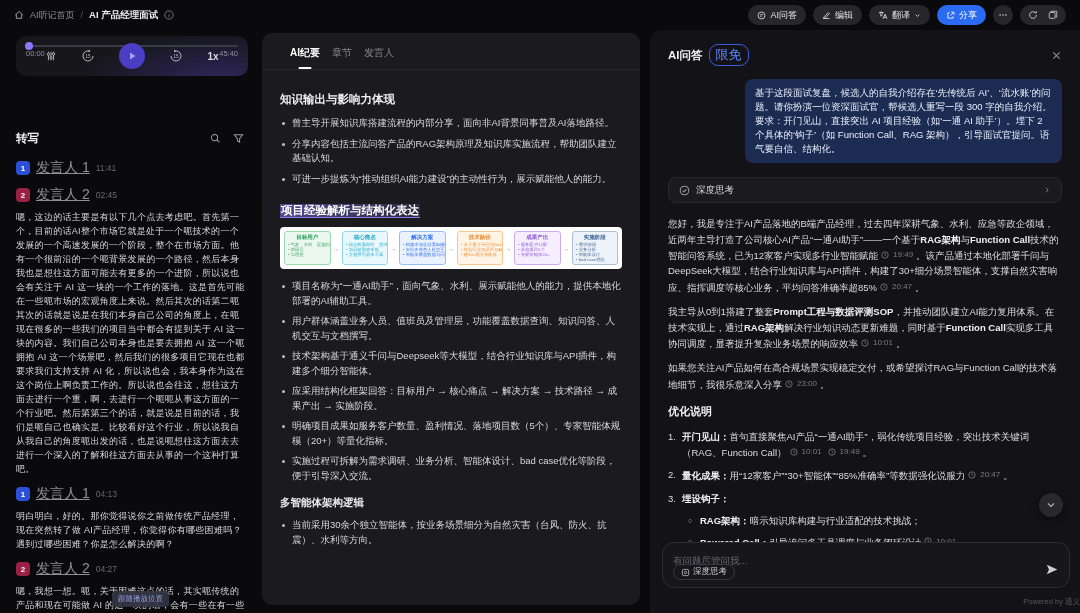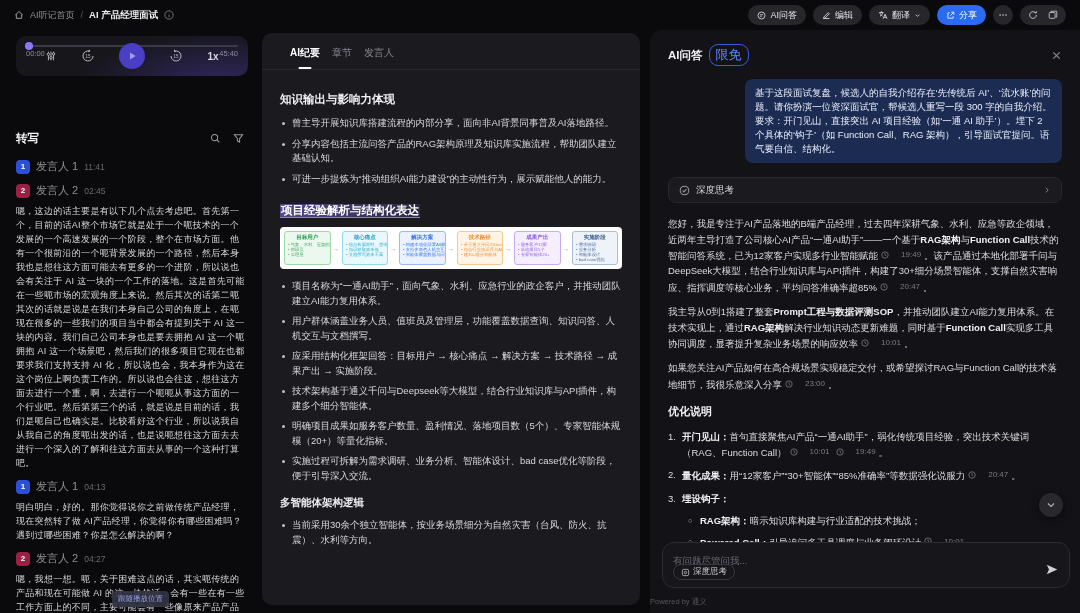--- a/index.html
+++ b/index.html
@@ -37,21 +37,21 @@
   .speed { font-size:10px; font-weight:700; color:#d8d8de; }
 
   .t-head { position:absolute; left:16px; right:12px; top:101px; display:flex; align-items:center; gap:12px; }
   .t-title { flex:1; font-size:11.5px; font-weight:700; color:#f1f1f4; }
   .t-head .ic { color:#9b9ba3; cursor:pointer; }
   .t-list { position:absolute; left:16px; right:10px; top:120px; bottom:0; overflow:hidden; }
   .t-entry { margin-bottom:4px; }
   .t-hd { display:flex; align-items:center; gap:6px; margin:9px 0 6px; }
   .badge { min-width:14px; height:14px; border-radius:4px; color:#fff; font-size:8px; font-weight:700;
     display:flex; align-items:center; justify-content:center; padding:0 3px; }
-  .sp-name { font-size:11px; color:#8f8f97; }
+  .sp-name { font-size:14px; color:#8f8f97;text-decoration:underline; }
   .sp-time { font-size:8.5px; color:#68686f; }
   .t-text { font-size:9px; line-height:14px; color:#d8d8dc; letter-spacing:.3px; }
   .follow { position:absolute; left:112px; top:561px; z-index:3; background:rgba(50,52,66,.92);
     color:#97a3e6; font-size:7.5px; padding:3px 6px; border-radius:4px; cursor:pointer; }
 
   
   .mid { position:absolute; left:262px; top:33px; width:378px; height:572px;
     background:#1b1b1f; border-radius:10px; overflow:hidden; }
   .tabs { display:flex; gap:12px; padding:13px 28px 0; }
   .tab { font-size:10px; color:#85858d; padding-bottom:9px; position:relative; cursor:pointer; }
@@ -97,36 +97,36 @@
     line-height:15.5px; color:#dededf; }
   .a-p { margin-bottom:9px; }
   .b { font-weight:700; color:#f0f0f2; }
   .a-h { font-size:11px; font-weight:700; color:#f2f2f5; margin:12px 0 9px; }
   .a-ol { list-style:none; counter-reset:n; }
   .a-ol > li { counter-increment:n; position:relative; padding-left:14px; margin-bottom:7px; }
   .a-ol > li::before { content:counter(n) "."; position:absolute; left:0; top:0; color:#dededf; }
   .subul { list-style:none; margin-top:7px; }
   .subul li { position:relative; padding-left:12px; margin:5px 0 0 6px; }
   .subul li::before { content:"○"; position:absolute; left:0; top:0; font-size:7px; color:#b7b7bd; }
-  .chip { display:inline-flex; align-items:center; gap:12px; color:#7b7b84; font-size:8px;
+  .chip { display:inline-flex; align-items:center; gap:4px; color:#7b7b84; font-size:8px;
     margin:0 3px; cursor:pointer; }
   .chip svg { width:8px; height:8px; }
   .scrolldn { position:absolute; right:17px; top:463px; width:24px; height:24px; border-radius:50%;
     background:#28282d; display:flex; align-items:center; justify-content:center; color:#aeaeb5;
     box-shadow:0 2px 8px rgba(0,0,0,.45); cursor:pointer; }
   .inputbox { position:absolute; left:12px; right:10px; bottom:25px; height:46px; border-radius:12px;
     background:#17171b; border:1px solid #2b2b32; padding:7px 10px; }
   .inputbox input { width:80%; background:transparent; border:none; outline:none;
     color:#e8e8ec; font-size:9.5px; font-family:inherit; }
   .inputbox input::placeholder { color:#6a6a73; }
   .dtoggle { position:absolute; left:10px; bottom:7px; height:16px; border-radius:9px;
     border:1px solid #37373f; display:inline-flex; align-items:center; gap:3px; padding:0 7px;
     font-size:8.5px; color:#c9c9cf; cursor:pointer; }
   .send { position:absolute; right:11px; bottom:12px; color:#cfcfd6; cursor:pointer; }
-  .powered { position:absolute; bottom:6px; left:0; right:0; text-align:left;
+  .powered { position:absolute; bottom:6px; left:0; right:0; text-align:right;
     font-size:7.5px; color:#55555d; }
 </style>
 </head>
 <body>
 
 <div class="topbar">
   <div class="crumbs">
     <span style="color:#9a9aa2">
       <svg width="10" height="10" viewBox="0 0 12 12" fill="none" stroke="currentColor" stroke-width="1.2">
           <path d="M1.5 6 6 1.8 10.5 6M2.8 5.2V10h6.4V5.2"></path>
@@ -362,24 +362,24 @@
           <div class="ft" style="color: rgb(61, 97, 145);">实施阶段</div>
           <div class="flines" style="color: rgb(61, 97, 145);">
             <div>• 需求调研</div>
             <div>• 业务分析</div>
             <div>• 智能体设计</div>
             <div>• bad case优化</div>
           </div>
         </div>
       </div>
       <ul class="s-ul">
-        <li>项目名称为“一通AI助手”，面向气象、水利、应急行业的政企客户，并推动团队建立AI能力复用体系。</li>
+        <li>项目名称为“一通AI助手”，面向气象、水利、展示赋能他人的能力，提供本地化部署的AI辅助工具。</li>
         <li>用户群体涵盖业务人员、值班员及管理层，功能覆盖数据查询、知识问答、人机交互与文档撰写。</li>
+        <li>技术架构基于通义千问与Deepseek等大模型，结合行业知识库与API插件，构建多个细分智能体。</li>
         <li>应采用结构化框架回答：目标用户 → 核心痛点 → 解决方案 → 技术路径 → 成果产出 → 实施阶段。</li>
-        <li>技术架构基于通义千问与Deepseek等大模型，结合行业知识库与API插件，构建多个细分智能体。</li>
         <li>明确项目成果如服务客户数量、盈利情况、落地项目数（5个）、专家智能体规模（20+）等量化指标。</li>
         <li>实施过程可拆解为需求调研、业务分析、智能体设计、bad case优化等阶段，便于引导深入交流。</li>
       </ul>
       <div class="s-h4">多智能体架构逻辑</div>
       <ul class="s-ul">
         <li>当前采用30余个独立智能体，按业务场景细分为自然灾害（台风、防火、抗震）、水利等方向。</li>
       </ul>
     </div>
 </main>
 

